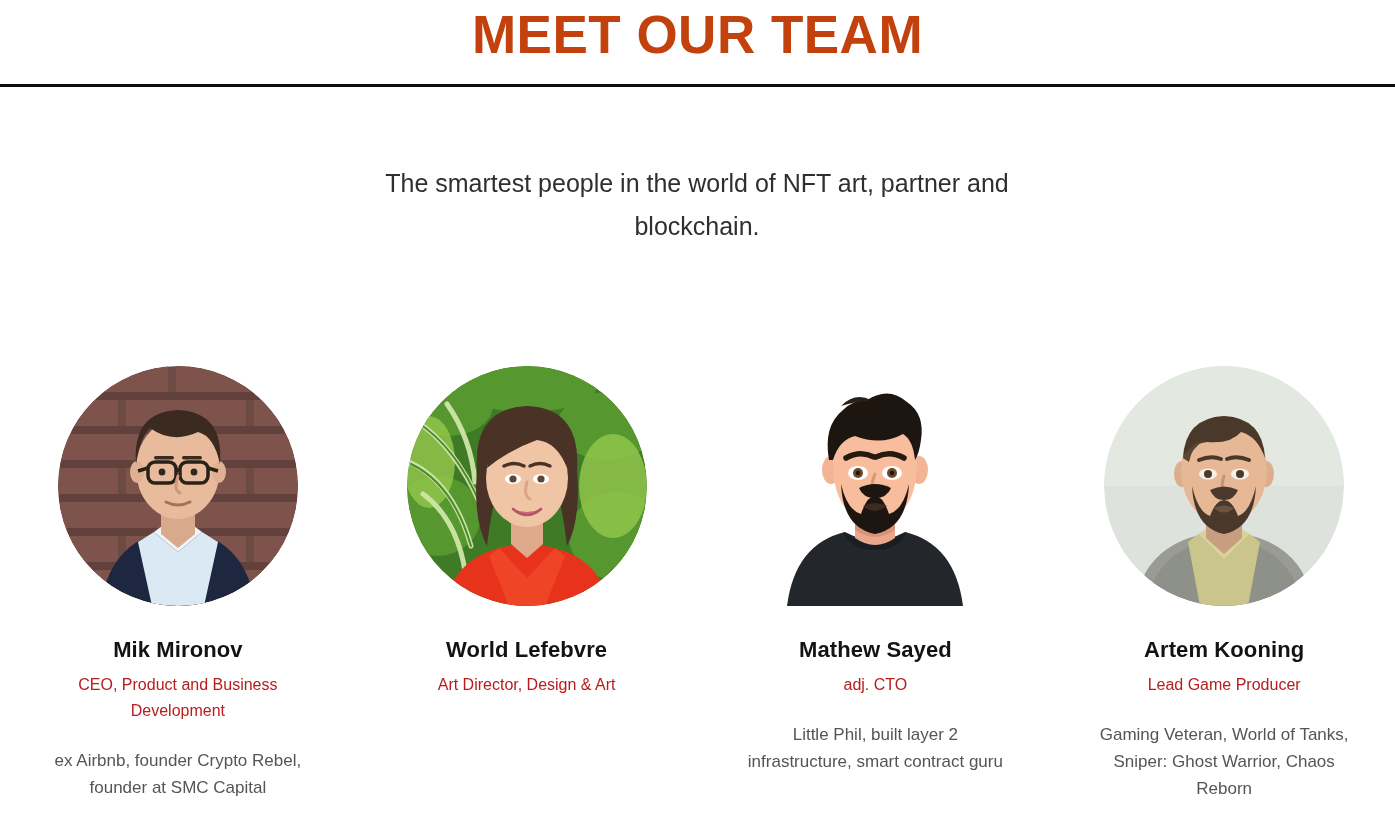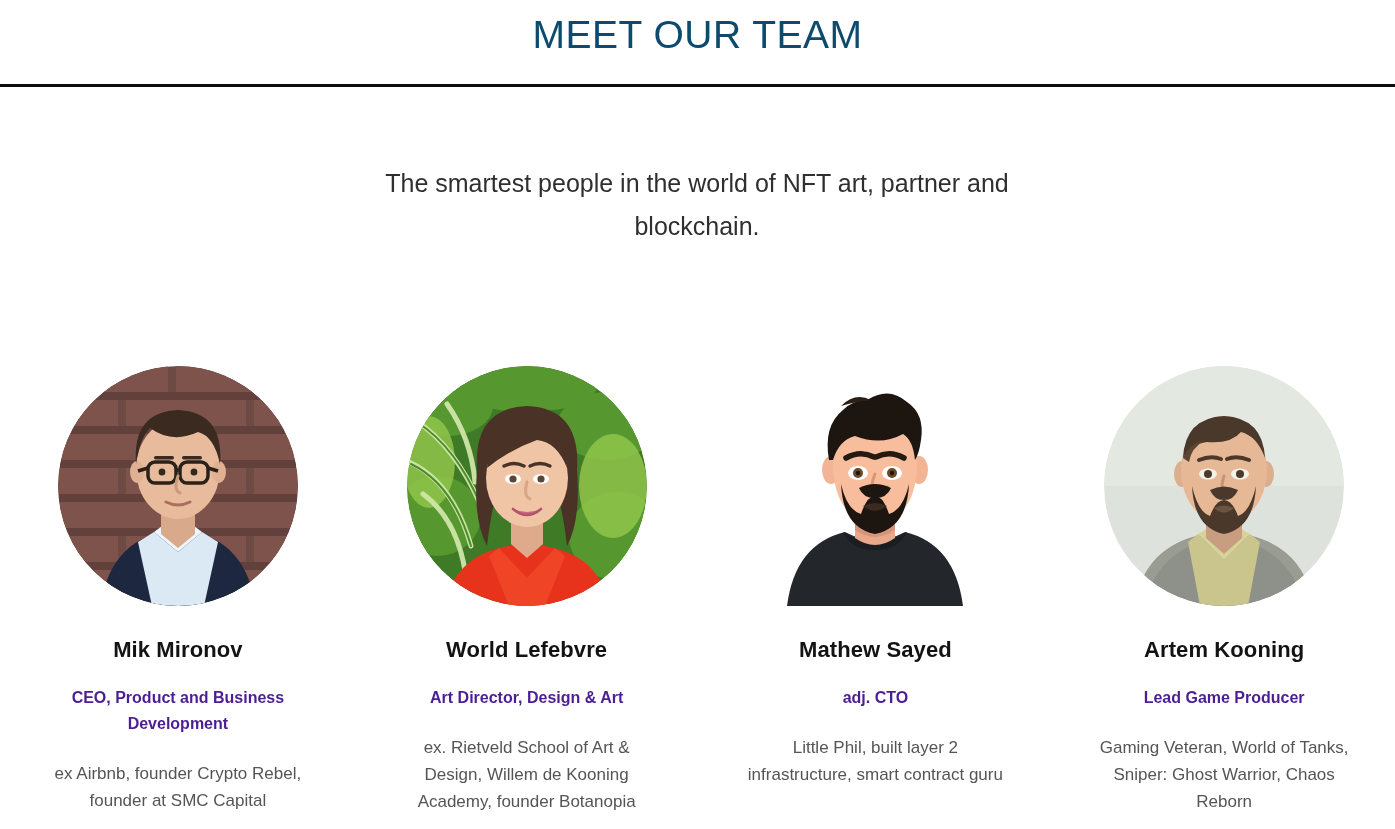--- a/index.html
+++ b/index.html
@@ -23,25 +23,25 @@
     background: #ffffff;
   }
 
   
   .page-title {
     position: absolute;
     top: 4px;
     left: 0;
     width: 1395px;
     text-align: center;
-    font-size: 39px;
+    font-size: 53px;
     line-height: 62px;
-    font-weight: 400;
+    font-weight: 700;
     letter-spacing: 0.5px;
-    color: #0c4a6e;
+    color: #c2410c;
   }
   .title-rule {
     position: absolute;
     top: 84px;
     left: 0;
     width: 1395px;
     height: 3px;
     background: #0d0d0d;
   }
 
@@ -95,25 +95,25 @@
 
   .member-name {
     margin-top: 30px;
     font-size: 22px;
     line-height: 28px;
     font-weight: 700;
     color: #131313;
     letter-spacing: 0.1px;
   }
   .member-role {
-    margin-top: 21px;
+    margin-top: 8px;
     font-size: 16px;
     line-height: 26px;
-    font-weight: 700;
-    color: #4c1d95;
+    font-weight: 400;
+    color: #b91c1c;
     max-width: 270px;
   }
   .member-bio {
     margin-top: 23px;
     font-size: 17px;
     line-height: 27px;
     font-weight: 400;
     color: #555555;
     max-width: 268px;
   }
@@ -259,21 +259,20 @@
 
             <path d="M120 116 q-4 14 3 17" stroke="#d8a685" stroke-width="3" fill="none" stroke-linecap="round"></path>
 
             <path d="M106 143 q14 11 28 0 q-14 6 -28 0 z" fill="#c9697a"></path>
             <path d="M106 143 q14 12 28 0" stroke="#b4566a" stroke-width="2.6" fill="none" stroke-linecap="round"></path>
           </g>
         </svg>
       </div>
       <div class="member-name">World Lefebvre</div>
       <div class="member-role">Art Director, Design &amp; Art</div>
-      <div class="member-bio">ex. Rietveld School of Art &amp; Design, Willem de Kooning Academy, founder Botanopia</div>
     </div>
 
     <div class="member">
       <div class="avatar plain">
         <svg viewBox="0 0 240 240" xmlns="http://www.w3.org/2000/svg" aria-hidden="true">
           <rect width="240" height="240" fill="#ffffff"></rect>
 
           <path d="M32 240 q8 -62 58 -74 q30 16 60 0 q50 12 58 74 z" fill="#23262b"></path>
           <path d="M88 166 q32 22 64 0 q-8 18 -32 18 q-24 0 -32 -18 z" fill="#1a1d21"></path>
 

